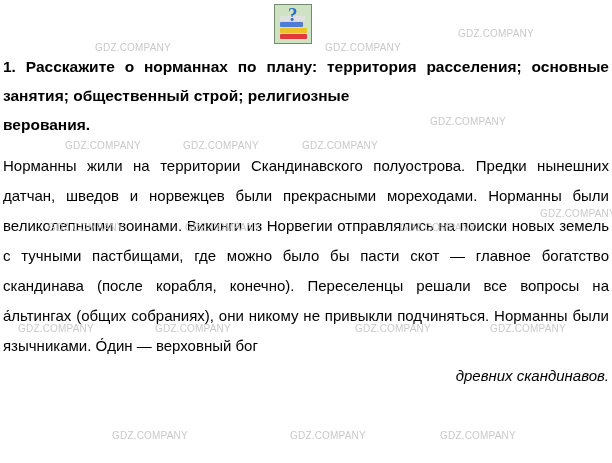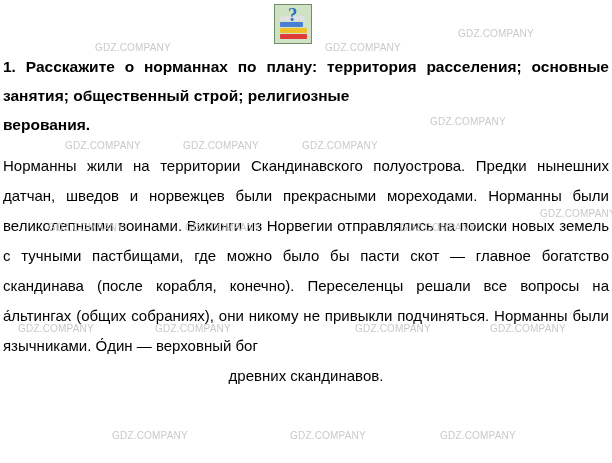--- a/index.html
+++ b/index.html
@@ -82,21 +82,22 @@
   }
   .answer {
     font-size: 15px;
     line-height: 30px;
     text-align: justify;
     margin: 0;
     padding-top: 6px;
   }
   .answer .lastline {
     display: block;
-    text-align: center;
+    text-align: right;
+    font-style: italic;
   }
 
   
   .wm {
     position: absolute;
     color: #c9c9c9;
     font-size: 10px;
     font-family: "Liberation Sans", sans-serif;
     white-space: nowrap;
     pointer-events: none;

